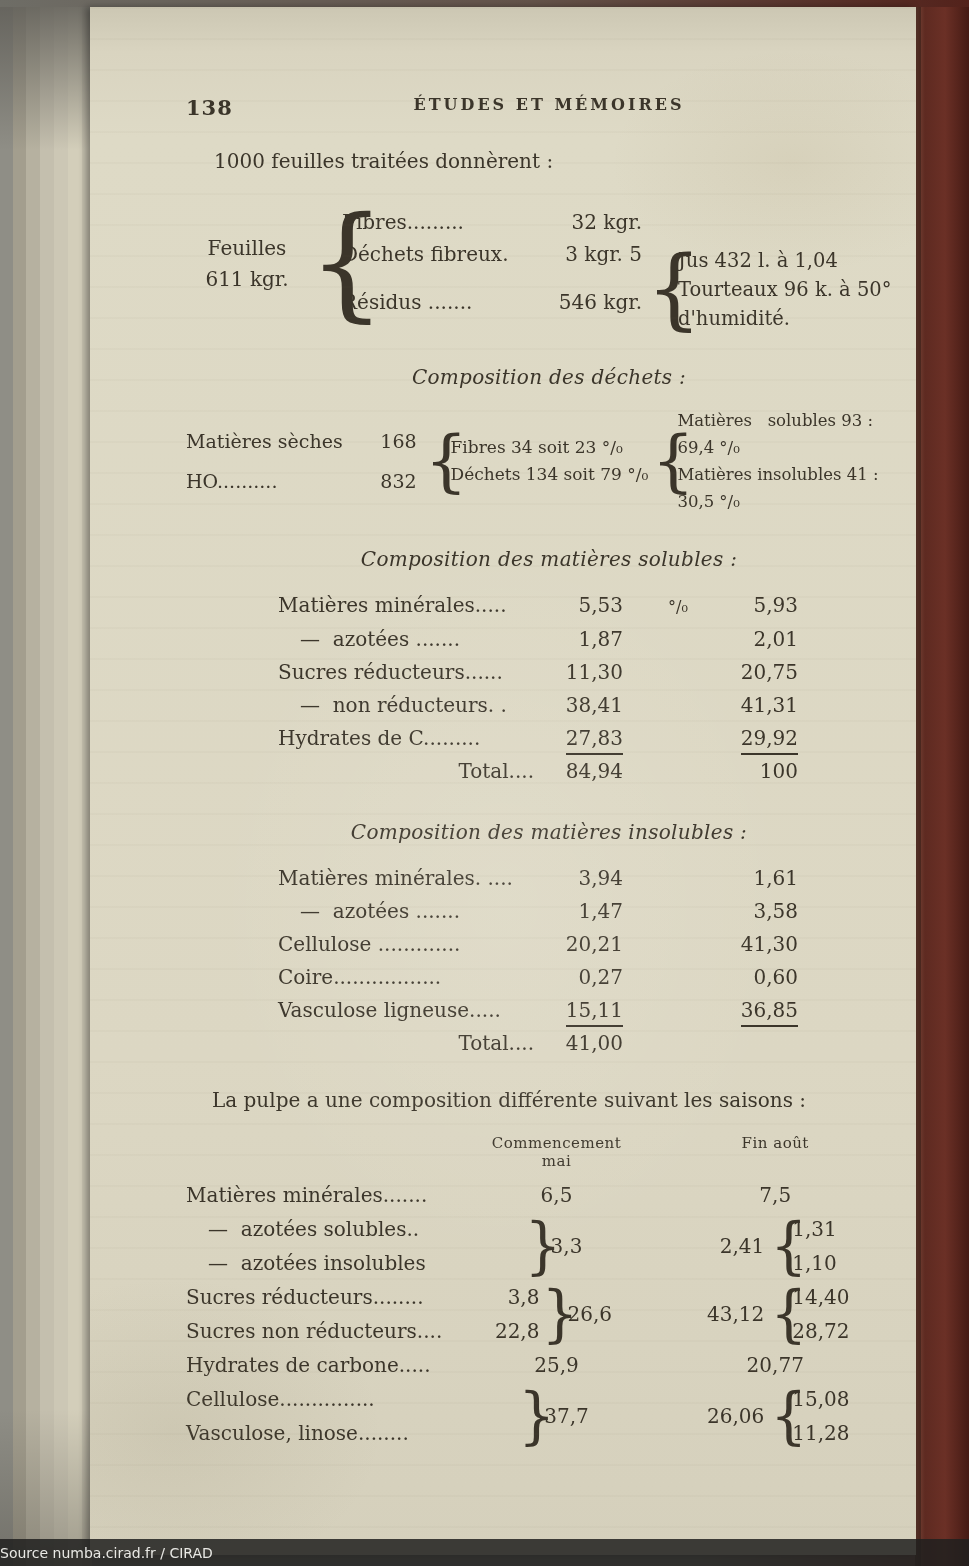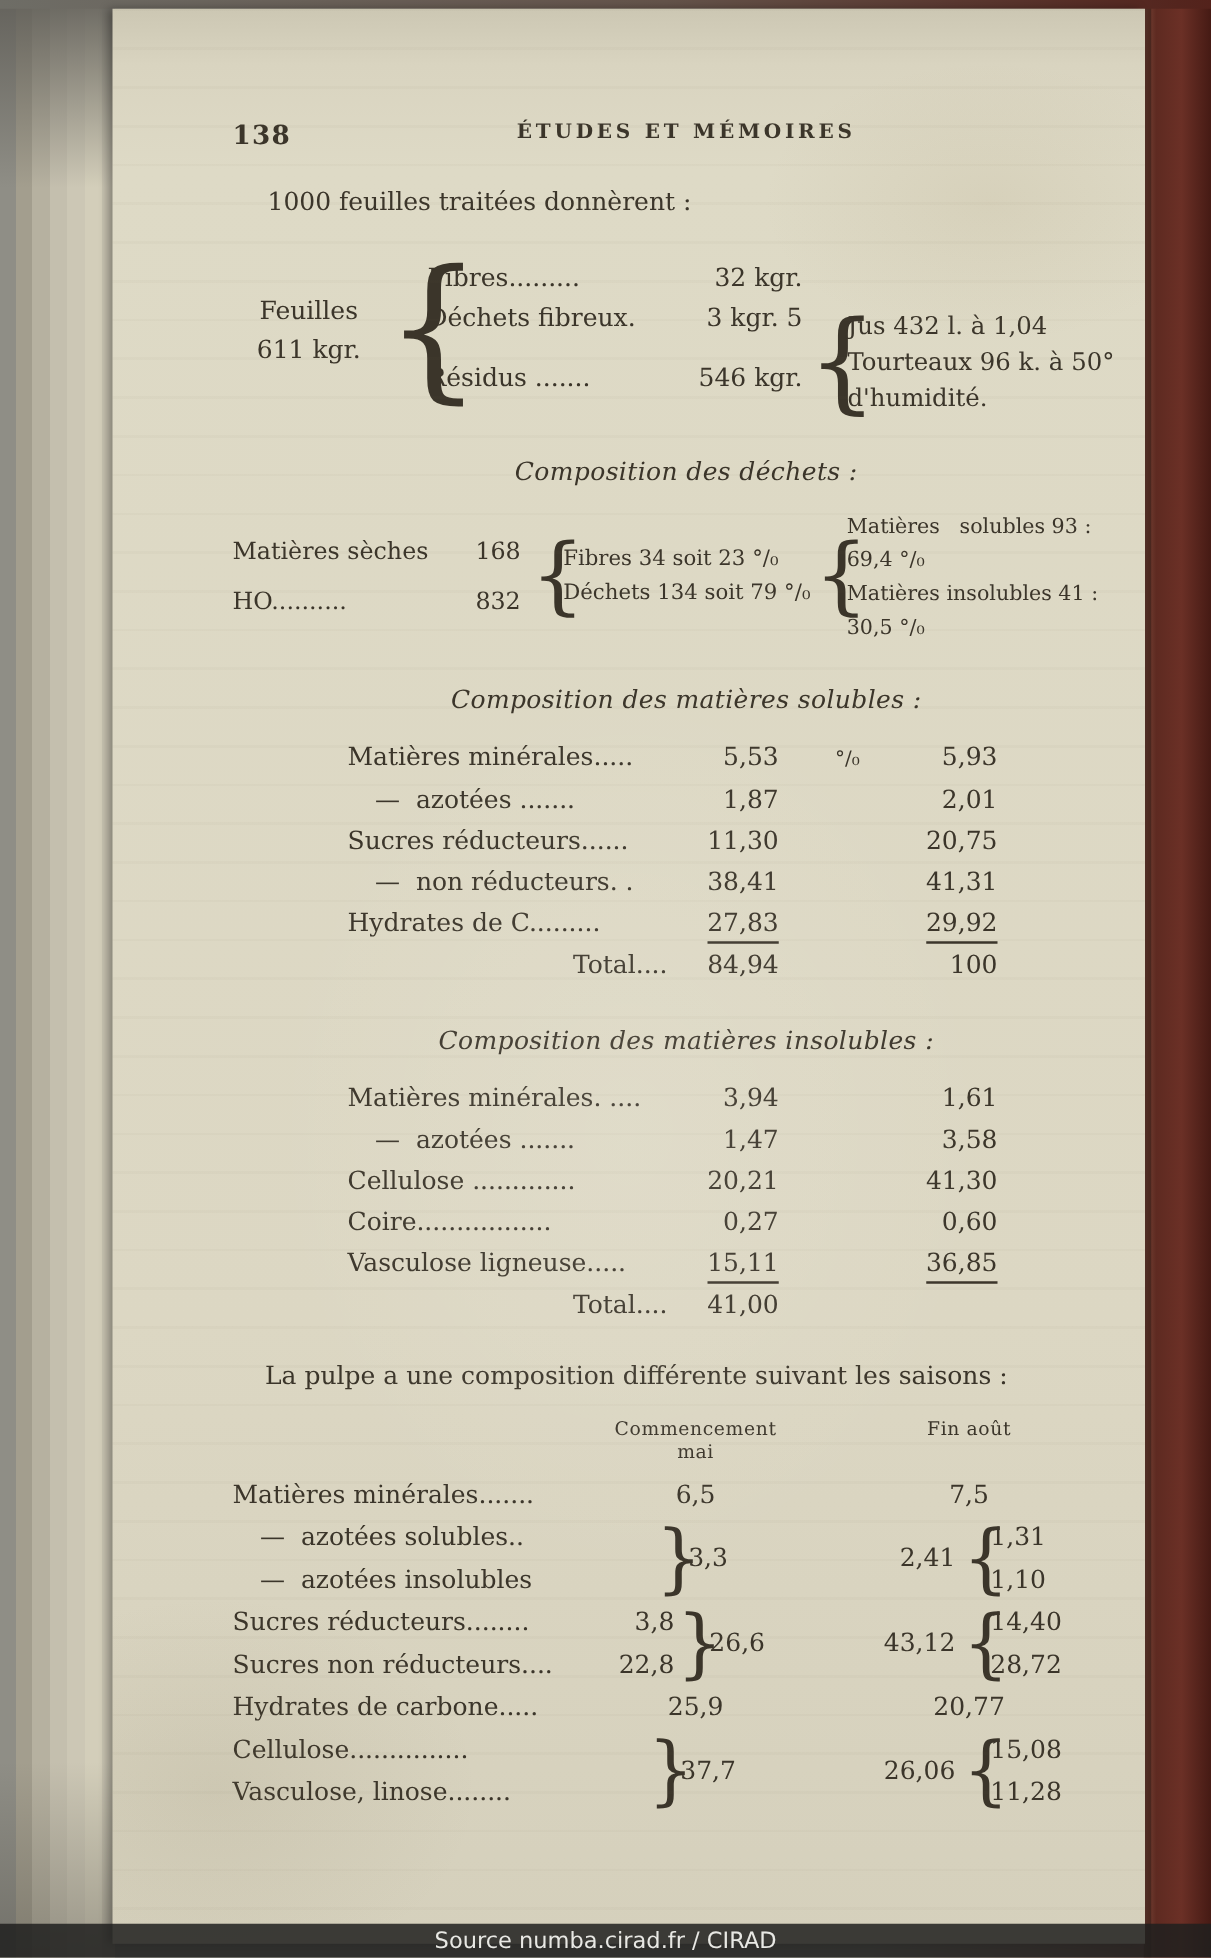--- a/index.html
+++ b/index.html
@@ -93,22 +93,22 @@
   .sg-mai { width:165px; display:flex; align-items:center; justify-content:center; }
   .sg-aout { width:275px; display:flex; align-items:center; justify-content:center; }
   .brace.bg { font-size:58px; width:20px; transform:scaleY(1.05); text-align:center; }
   .sg-val { padding:0 6px; }
   .mvals { text-align:right; line-height:34px; padding-right:2px; }
   .avals { text-align:left; line-height:34px; padding-left:2px; }
 
   
   .source-bar { position:absolute; left:0; right:0; bottom:0; height:27px;
     background:rgba(32,32,30,0.85); color:#e8e8e4;
-    font-family:"DejaVu Sans","Liberation Sans",sans-serif; font-size:18px;
-    display:flex; align-items:center; justify-content:center; }
+    font-family:"DejaVu Sans","Liberation Sans",sans-serif; font-size:14px;
+    display:flex; align-items:center; justify-content:flex-start; }
 </style>
 </head>
 <body>
 
 <div class="scene">
   <div class="stack"></div>
   <div class="cover"></div>
   <div class="top-edge"></div>
 
   <div class="paper">

